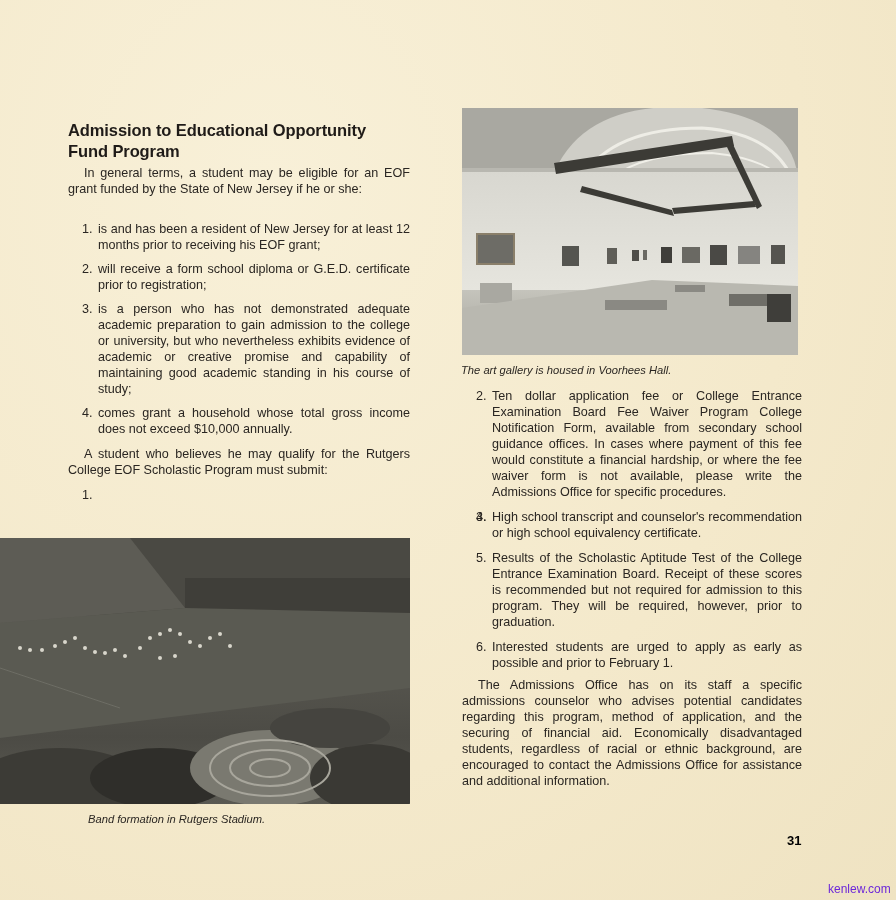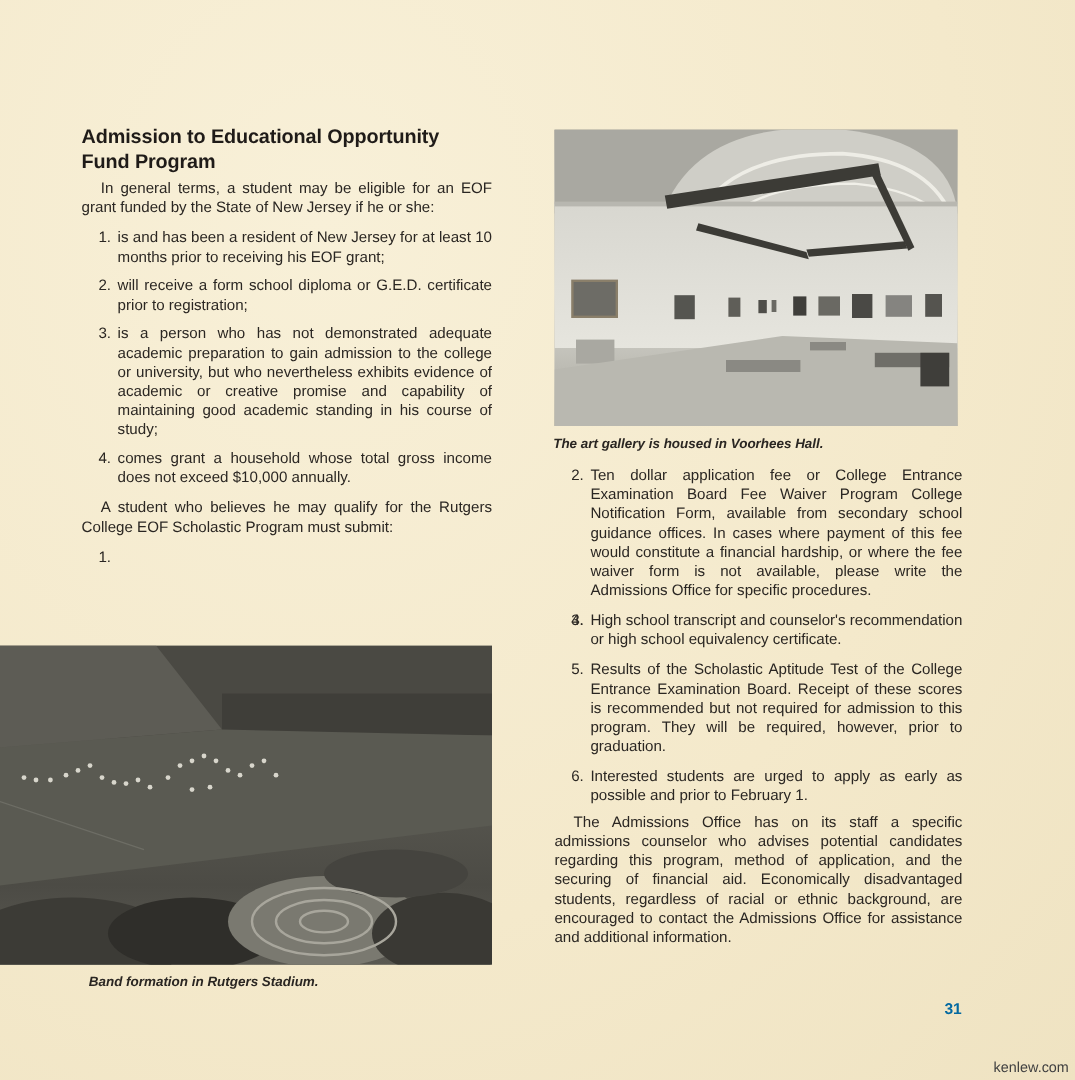--- a/index.html
+++ b/index.html
@@ -9,21 +9,21 @@
     background-image: radial-gradient(ellipse at 30% 20%, #f8f0d8 0%, #f4e9cb 60%, #efe3c2 100%);
     font-family: "Liberation Sans", sans-serif;
     color: #2a2622;
   }
   .col { position: absolute; }
   .left-col { left: 68px; top: 104px; width: 342px; }
   .right-col { left: 462px; top: 108px; width: 340px; }
   h1 {
     font-family: "Liberation Sans", sans-serif;
     font-weight: bold; font-size: 16.5px; line-height: 21px;
-    margin: 0 0 3px 0; color: #1f1b18; letter-spacing: -0.1px;
+    margin: 16px 0 3px 0; color: #1f1b18; letter-spacing: -0.1px;
   }
   p.body {
     margin: 0; font-size: 12.6px; line-height: 16px; text-align: justify;
     text-indent: 16px;
   }
   ol.items { list-style: none; margin: 0; padding: 0; }
   ol.items li {
     position: relative; padding-left: 30px; font-size: 12.6px; line-height: 16px;
     text-align: justify;
   }
@@ -31,37 +31,37 @@
   .photo { position: absolute; overflow: hidden; }
   .gallery-photo {
     left: 462px; top: 108px; width: 336px; height: 247px;
     background: linear-gradient(180deg, #9c9a93 0%, #c9c8c1 35%, #dcdbd4 55%, #bdbcb4 80%, #a3a29b 100%);
   }
   .stadium-photo {
     left: 0; top: 538px; width: 410px; height: 266px;
     background: linear-gradient(180deg, #6b6a62 0%, #5c5b54 20%, #56554e 50%, #4c4b45 75%, #5a5952 100%);
   }
   .caption {
-    position: absolute; font-style: italic; font-size: 11.2px; line-height: 14px; color: #2a2622; font-weight: bold;
+    position: absolute; font-style: italic; font-size: 11.2px; line-height: 14px; color: #2a2622;
   }
   .gallery-caption { left: 461px; top: 363px; }
-  .stadium-caption { left: 74px; top: 812px; }
-  .page-number { position: absolute; left: 787px; top: 833px; font-size: 13px; font-weight: bold; color: #0369a1; }
-  .watermark { position: absolute; left: 828px; top: 882px; font-size: 12px; color: #404040; }
+  .stadium-caption { left: 88px; top: 812px; }
+  .page-number { position: absolute; left: 787px; top: 833px; font-size: 13px; font-weight: bold; color: #000000; }
+  .watermark { position: absolute; left: 828px; top: 882px; font-size: 12px; color: #6d28d9; }
 </style>
 </head>
 <body>
 
 <div class="col left-col">
   <h1>Admission to Educational Opportunity Fund Program</h1>
-  <p class="body" style="margin-bottom:9px;">In general terms, a student may be eligible for an EOF grant funded by the State of New Jersey if he or she:</p>
+  <p class="body" style="margin-bottom:24px;">In general terms, a student may be eligible for an EOF grant funded by the State of New Jersey if he or she:</p>
   <ol class="items">
     <li style="margin-bottom:8px;">
       <span class="num">1.</span>
-      <span>is and has been a resident of New Jersey for at least 10 months prior to receiving his EOF grant;</span>
+      <span>is and has been a resident of New Jersey for at least 12 months prior to receiving his EOF grant;</span>
     </li>
     <li style="margin-bottom:8px;">
       <span class="num">2.</span>
       <span>will receive a form school diploma or G.E.D. certificate prior to registration;</span>
     </li>
     <li style="margin-bottom:8px;">
       <span class="num">3.</span>
       <span>is a person who has not demonstrated adequate academic preparation to gain admission to the college or university, but who nevertheless exhibits evidence of academic or creative promise and capability of maintaining good academic standing in his course of study;</span>
     </li>
     <li style="margin-bottom:9px;">

